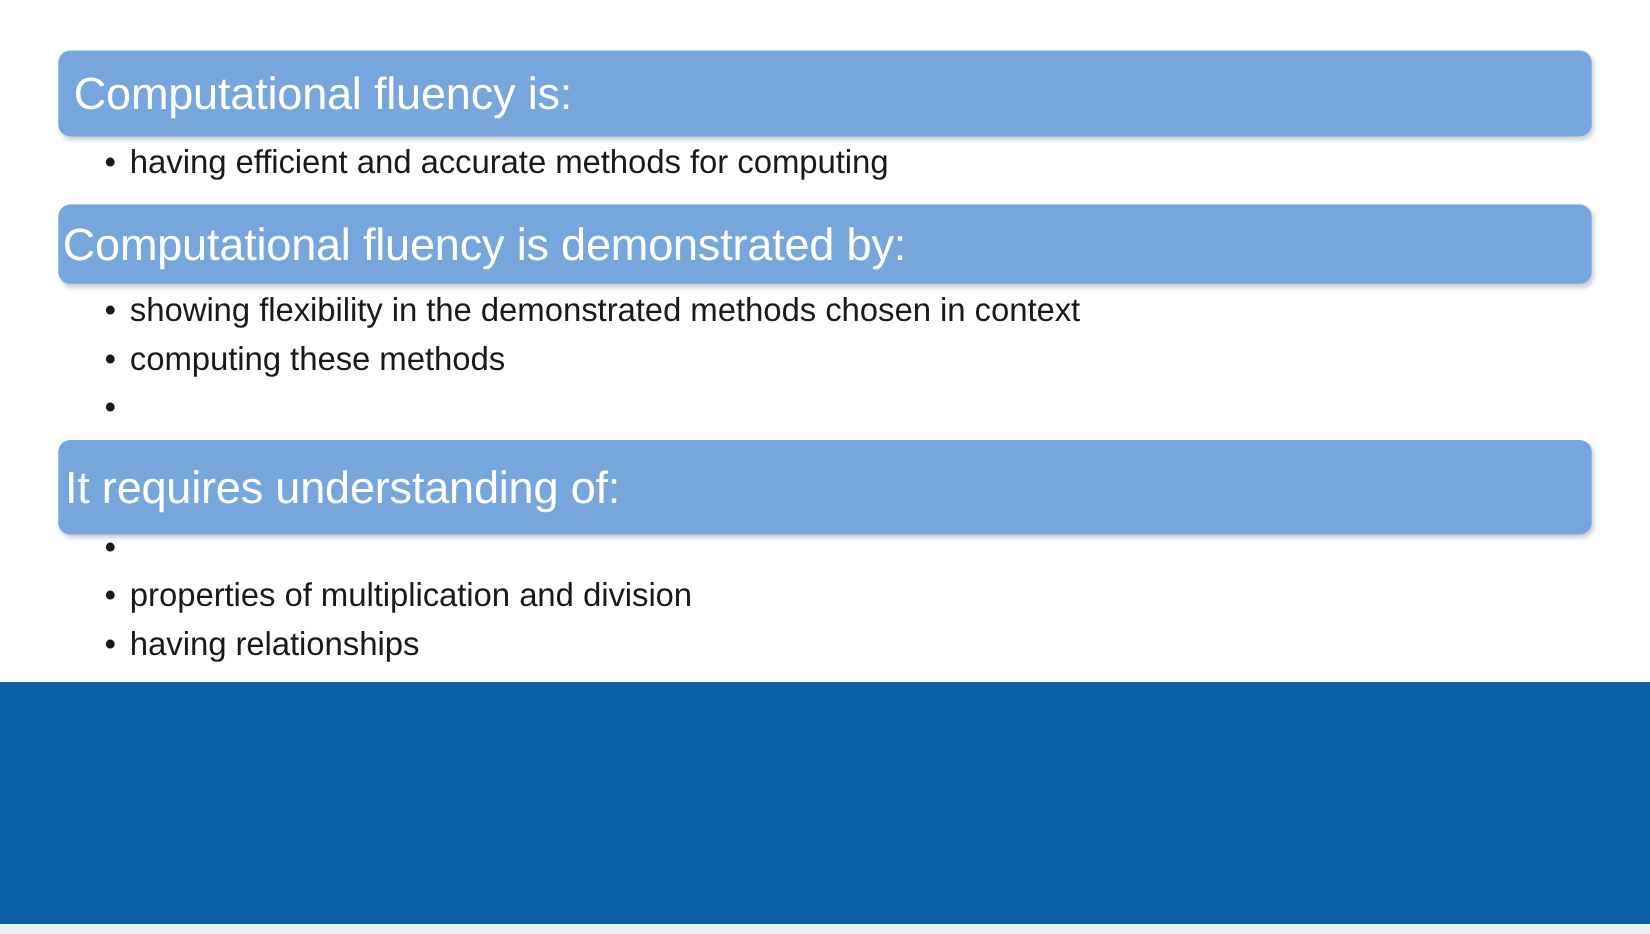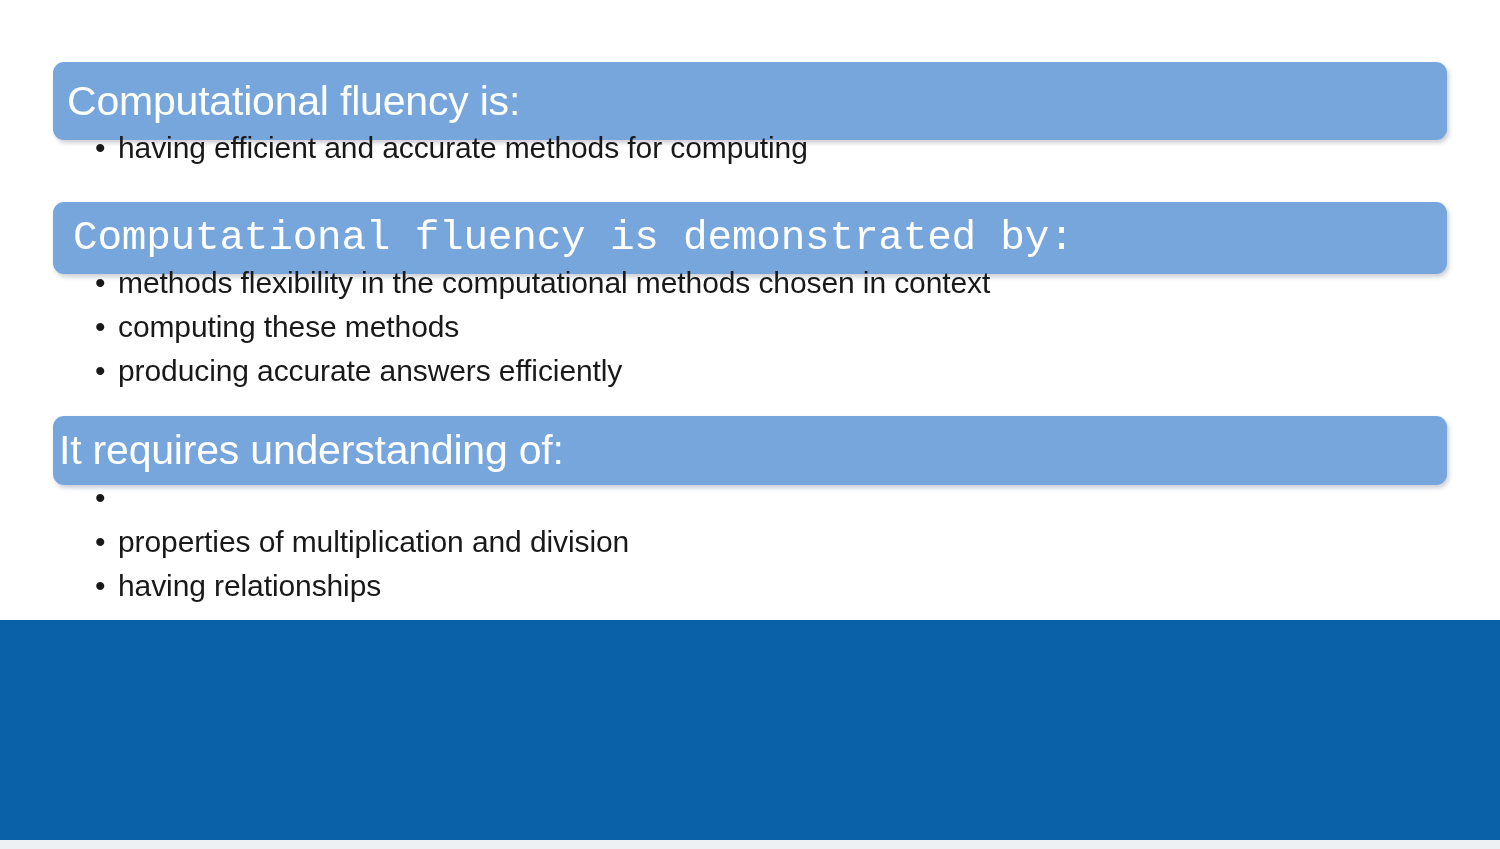--- a/index.html
+++ b/index.html
@@ -38,38 +38,37 @@
   .heading-bar {
     position: absolute;
     left: 53px;
     width: 1394px;
     background: #77a6dd;
     border-radius: 11px;
     box-shadow: 2px 3px 4px rgba(120,130,145,0.38);
     display: flex;
     align-items: center;
     box-sizing: border-box;
-    margin-top: 16px;
   }
   .heading-bar .heading-text {
     color: #ffffff;
     font-weight: 300;
     font-size: 41px;
     letter-spacing: -0.2px;
     line-height: 1;
     white-space: nowrap;
   }
 
   #bar-1 { top: 46px;  height: 78px; }
   #bar-1 .heading-text { padding-left: 14px; }
 
   #bar-2 { top: 186px; height: 72px; }
-  #bar-2 .heading-text { padding-left: 20px; font-family: Liberation Mono, monospace; }
+  #bar-2 .heading-text { padding-left: 4px; }
 
-  #bar-3 { top: 400px; height: 69px; }
+  #bar-3 { top: 400px; height: 86px; }
   #bar-3 .heading-text { padding-left: 6px; }
 
   
   .bullet-list {
     position: absolute;
     left: 95px;
     margin: 0;
     padding: 0;
     list-style: none;
   }
@@ -136,29 +135,28 @@
       </li>
     </ul>
 
     <div class="heading-bar" id="bar-2">
       <span class="heading-text">Computational fluency is demonstrated by:</span>
     </div>
 
     <ul class="bullet-list" id="list-2">
       <li class="bullet-item">
         <span class="bullet-dot">•</span>
-        <span class="bullet-text">methods flexibility in the computational methods chosen in context</span>
+        <span class="bullet-text">showing flexibility in the demonstrated methods chosen in context</span>
       </li>
       <li class="bullet-item">
         <span class="bullet-dot">•</span>
         <span class="bullet-text">computing these methods</span>
       </li>
       <li class="bullet-item">
         <span class="bullet-dot">•</span>
-        <span class="bullet-text">producing accurate answers efficiently</span>
       </li>
     </ul>
 
     <div class="heading-bar" id="bar-3">
       <span class="heading-text">It requires understanding of:</span>
     </div>
 
     <ul class="bullet-list" id="list-3">
       <li class="bullet-item">
         <span class="bullet-dot">•</span>

